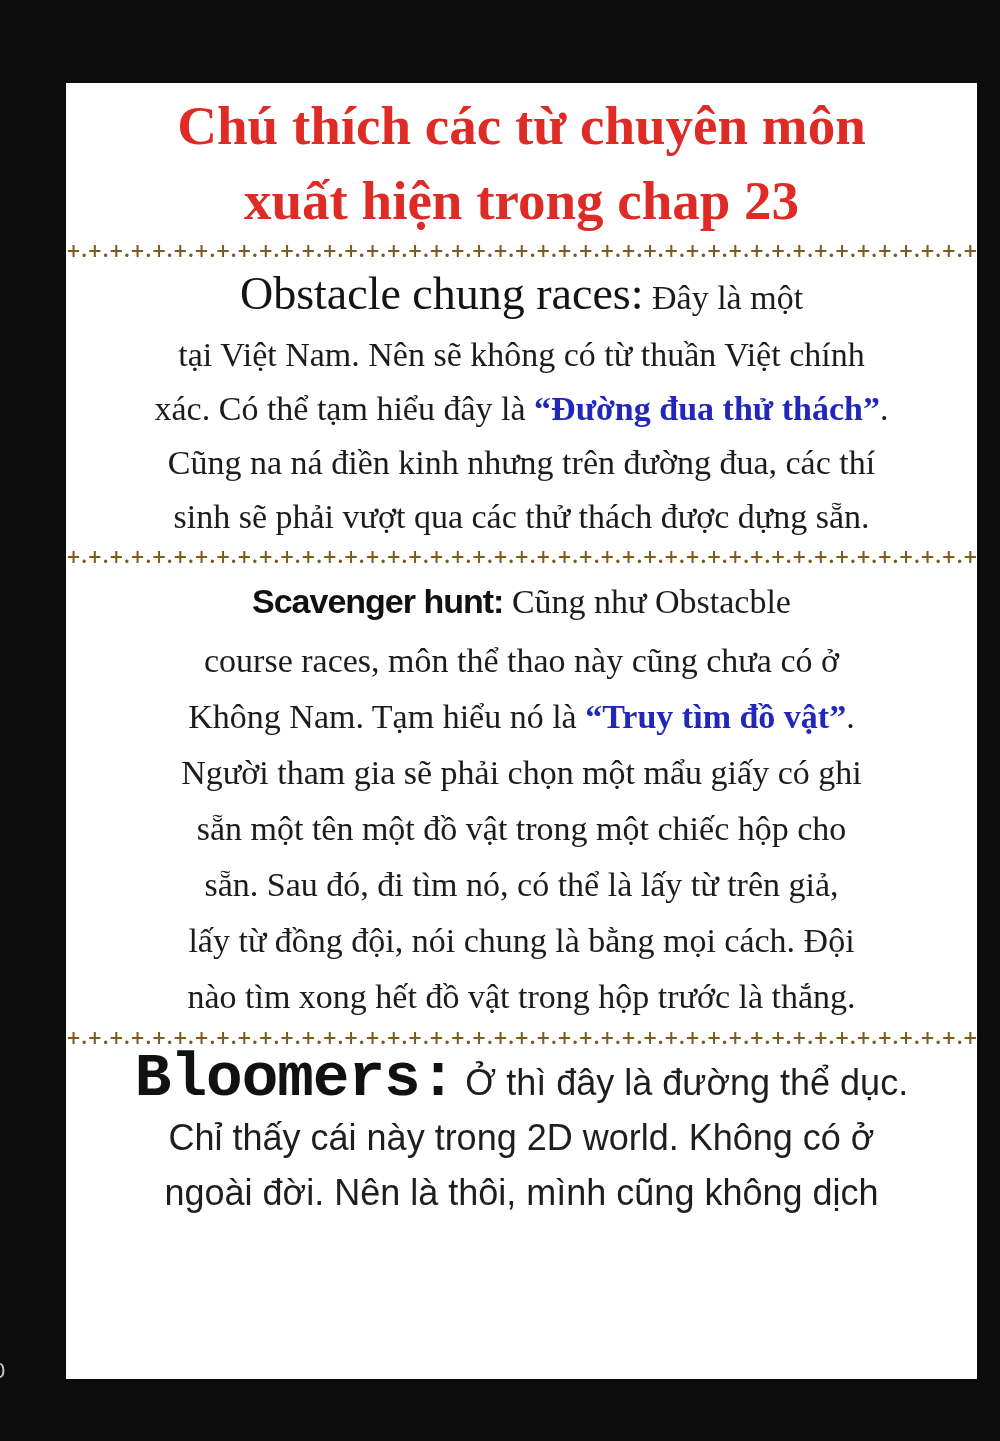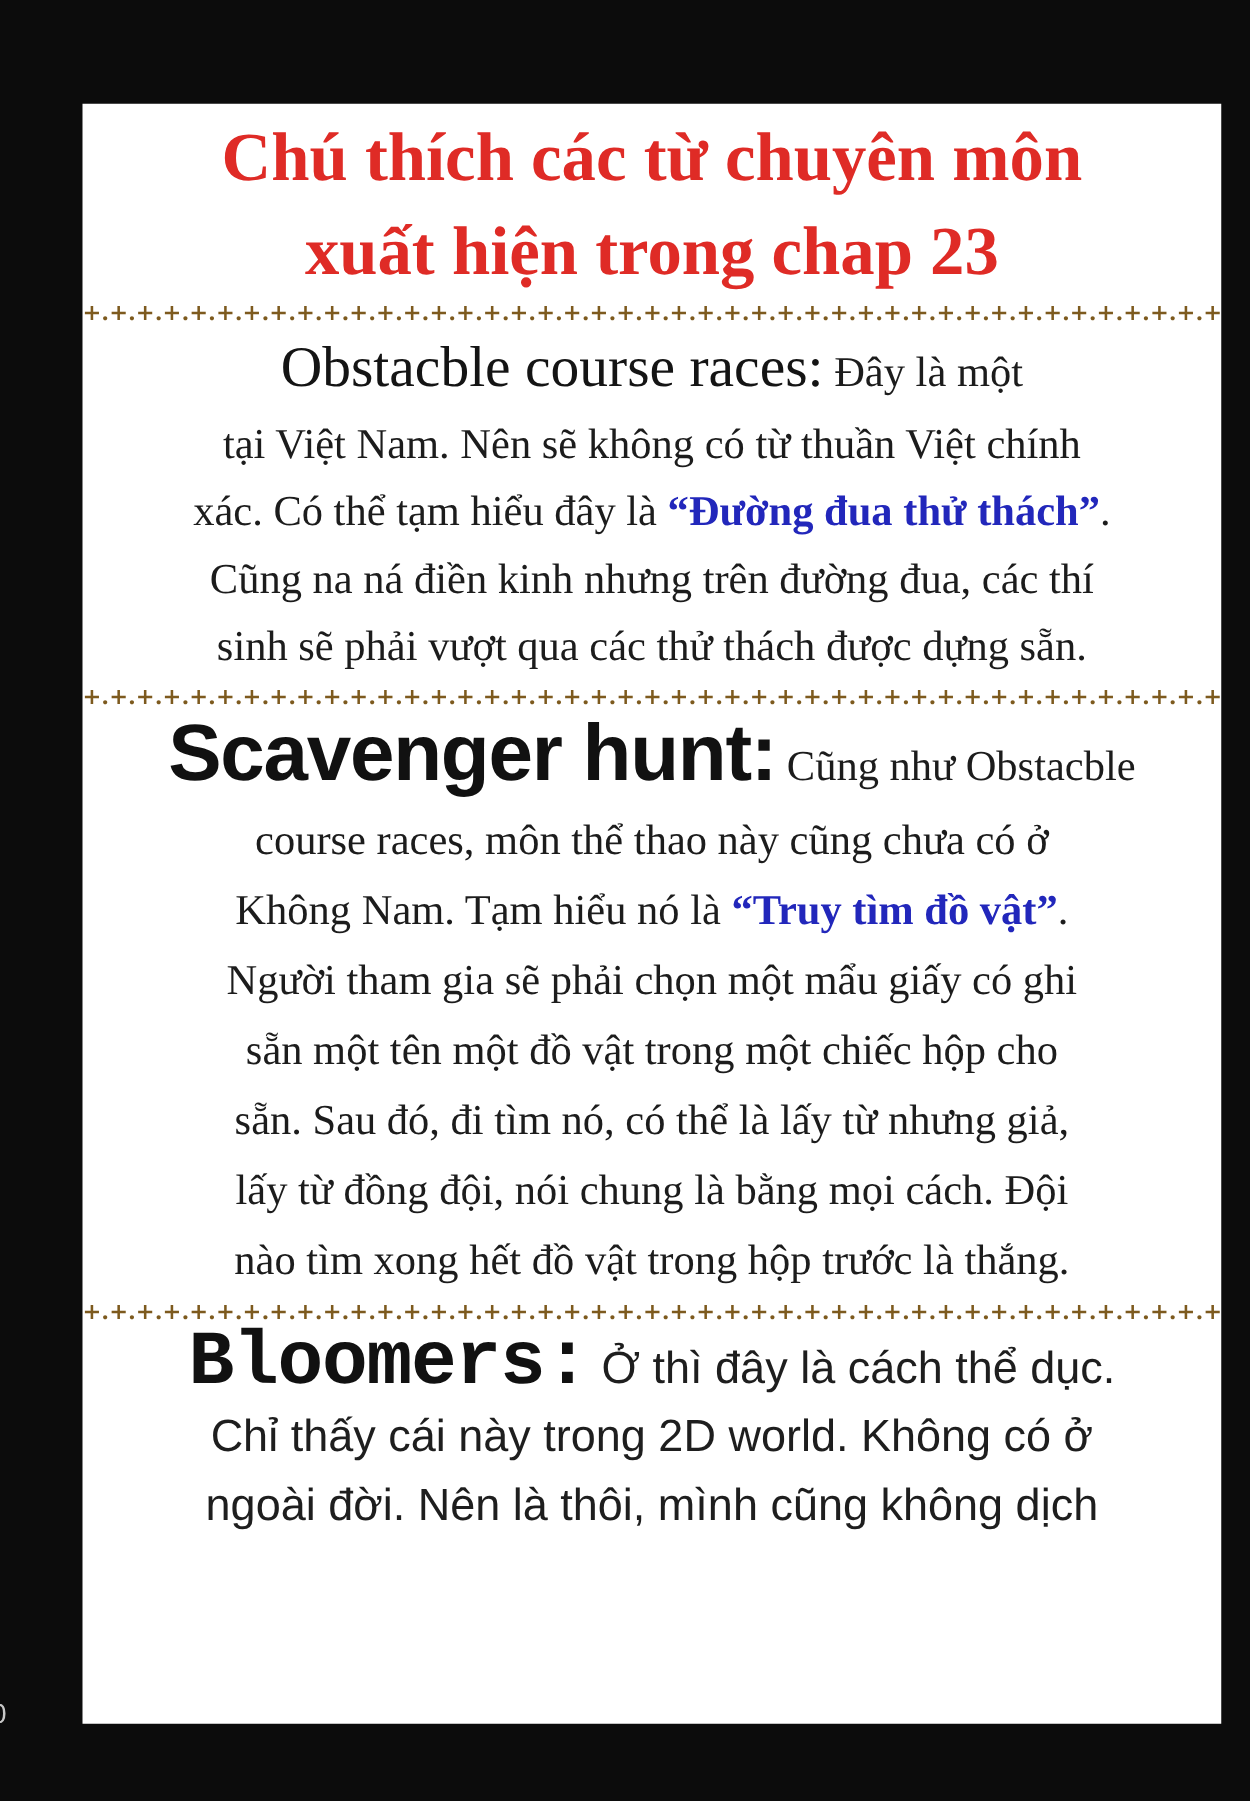--- a/index.html
+++ b/index.html
@@ -48,21 +48,21 @@
   .lead-line2 { line-height:62px; }
   .lead-line3 { line-height:60px; }
   .h-obstacle {
     font-family:"Liberation Serif", serif;
     font-size:46px;
     color:#141414;
   }
   .h-scavenger {
     font-family:"Liberation Sans", sans-serif;
     font-weight:bold;
-    font-size:64px;
+    font-size:34px;
     letter-spacing:-1px;
     color:#111111;
   }
   .h-bloomers {
     font-family:Liberation Mono, monospace;
     font-weight:bold;
     font-size:61px;
     letter-spacing:-1px;
     color:#111111;
   }
@@ -92,21 +92,21 @@
 
 <div class="paper">
 
   <div class="title-line">Chú thích các từ chuyên môn</div>
   <div class="title-line">xuất hiện trong chap 23</div>
 
   <div class="sep">+.+.+.+.+.+.+.+.+.+.+.+.+.+.+.+.+.+.+.+.+.+.+.+.+.+.+.+.+.+.+.+.+.+.+.+.+.+.+.+.+.+.+.+.+.+.+.+.+.+.+.+.+.+.+.+.+.+.+.+.+.+.+.</div>
 
   <div>
     <div class="p1-line lead-line1">
-      <span class="h-obstacle">Obstacble course races:</span><span> Đây là một</span>
+      <span class="h-obstacle">Obstacle chung races:</span><span> Đây là một</span>
     </div>
     <div class="p1-line">tại Việt Nam. Nên sẽ không có từ thuần Việt chính</div>
     <div class="p1-line">
       <span>xác. Có thể tạm hiểu đây là </span><span class="blue-term">“Đường đua thử thách”</span><span>.</span>
     </div>
     <div class="p1-line">Cũng na ná điền kinh nhưng trên đường đua, các thí</div>
     <div class="p1-line">sinh sẽ phải vượt qua các thử thách được dựng sẵn.</div>
   </div>
 
   <div class="sep">+.+.+.+.+.+.+.+.+.+.+.+.+.+.+.+.+.+.+.+.+.+.+.+.+.+.+.+.+.+.+.+.+.+.+.+.+.+.+.+.+.+.+.+.+.+.+.+.+.+.+.+.+.+.+.+.+.+.+.+.+.+.+.</div>
@@ -114,30 +114,30 @@
   <div>
     <div class="p2-line lead-line2">
       <span class="h-scavenger">Scavenger hunt:</span><span> Cũng như Obstacble</span>
     </div>
     <div class="p2-line">course races, môn thể thao này cũng chưa có ở</div>
     <div class="p2-line">
       <span>Không Nam. Tạm hiểu nó là </span><span class="blue-term">“Truy tìm đồ vật”</span><span>.</span>
     </div>
     <div class="p2-line">Người tham gia sẽ phải chọn một mẩu giấy có ghi</div>
     <div class="p2-line">sẵn một tên một đồ vật trong một chiếc hộp cho</div>
-    <div class="p2-line">sẵn. Sau đó, đi tìm nó, có thể là lấy từ nhưng giả,</div>
+    <div class="p2-line">sẵn. Sau đó, đi tìm nó, có thể là lấy từ trên giả,</div>
     <div class="p2-line">lấy từ đồng đội, nói chung là bằng mọi cách. Đội</div>
     <div class="p2-line">nào tìm xong hết đồ vật trong hộp trước là thắng.</div>
   </div>
 
   <div class="sep">+.+.+.+.+.+.+.+.+.+.+.+.+.+.+.+.+.+.+.+.+.+.+.+.+.+.+.+.+.+.+.+.+.+.+.+.+.+.+.+.+.+.+.+.+.+.+.+.+.+.+.+.+.+.+.+.+.+.+.+.+.+.+.</div>
 
   <div>
     <div class="p3-line lead-line3">
-      <span class="h-bloomers">Bloomers:</span><span> Ở thì đây là cách thể dục.</span>
+      <span class="h-bloomers">Bloomers:</span><span> Ở thì đây là đường thể dục.</span>
     </div>
     <div class="p3-line">Chỉ thấy cái này trong 2D world. Không có ở</div>
     <div class="p3-line">ngoài đời. Nên là thôi, mình cũng không dịch</div>
   </div>
 
 </div>
 
 <span class="page-num-fragment">0</span>
 
 </body></html>

